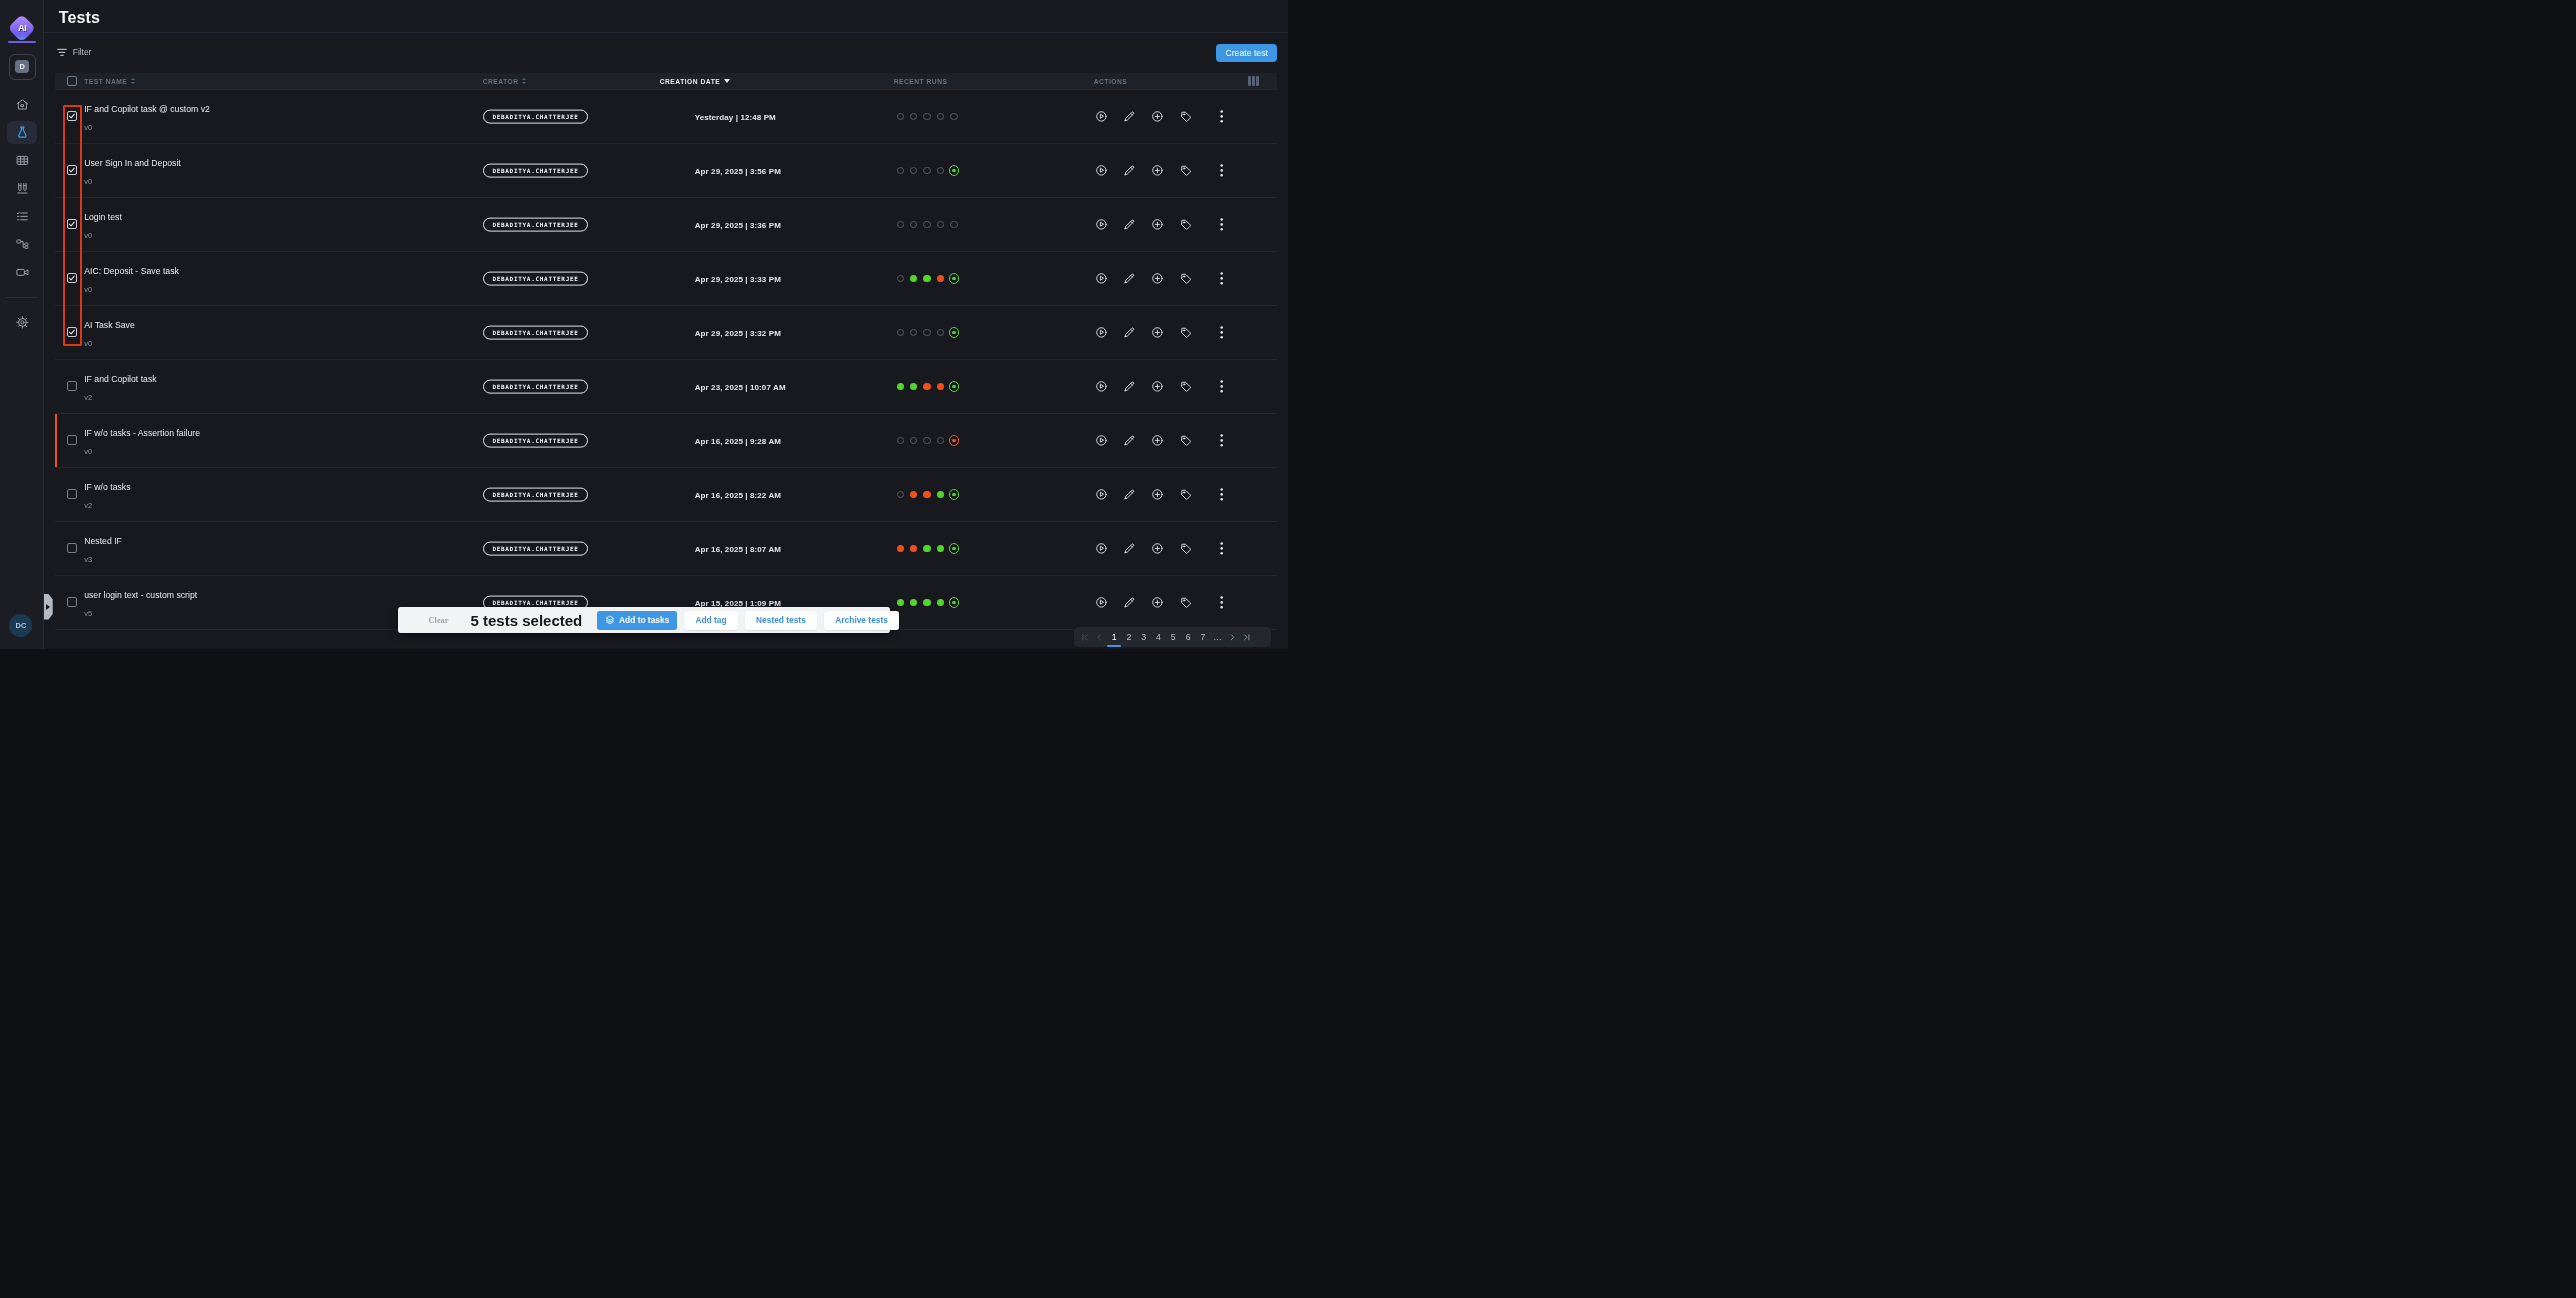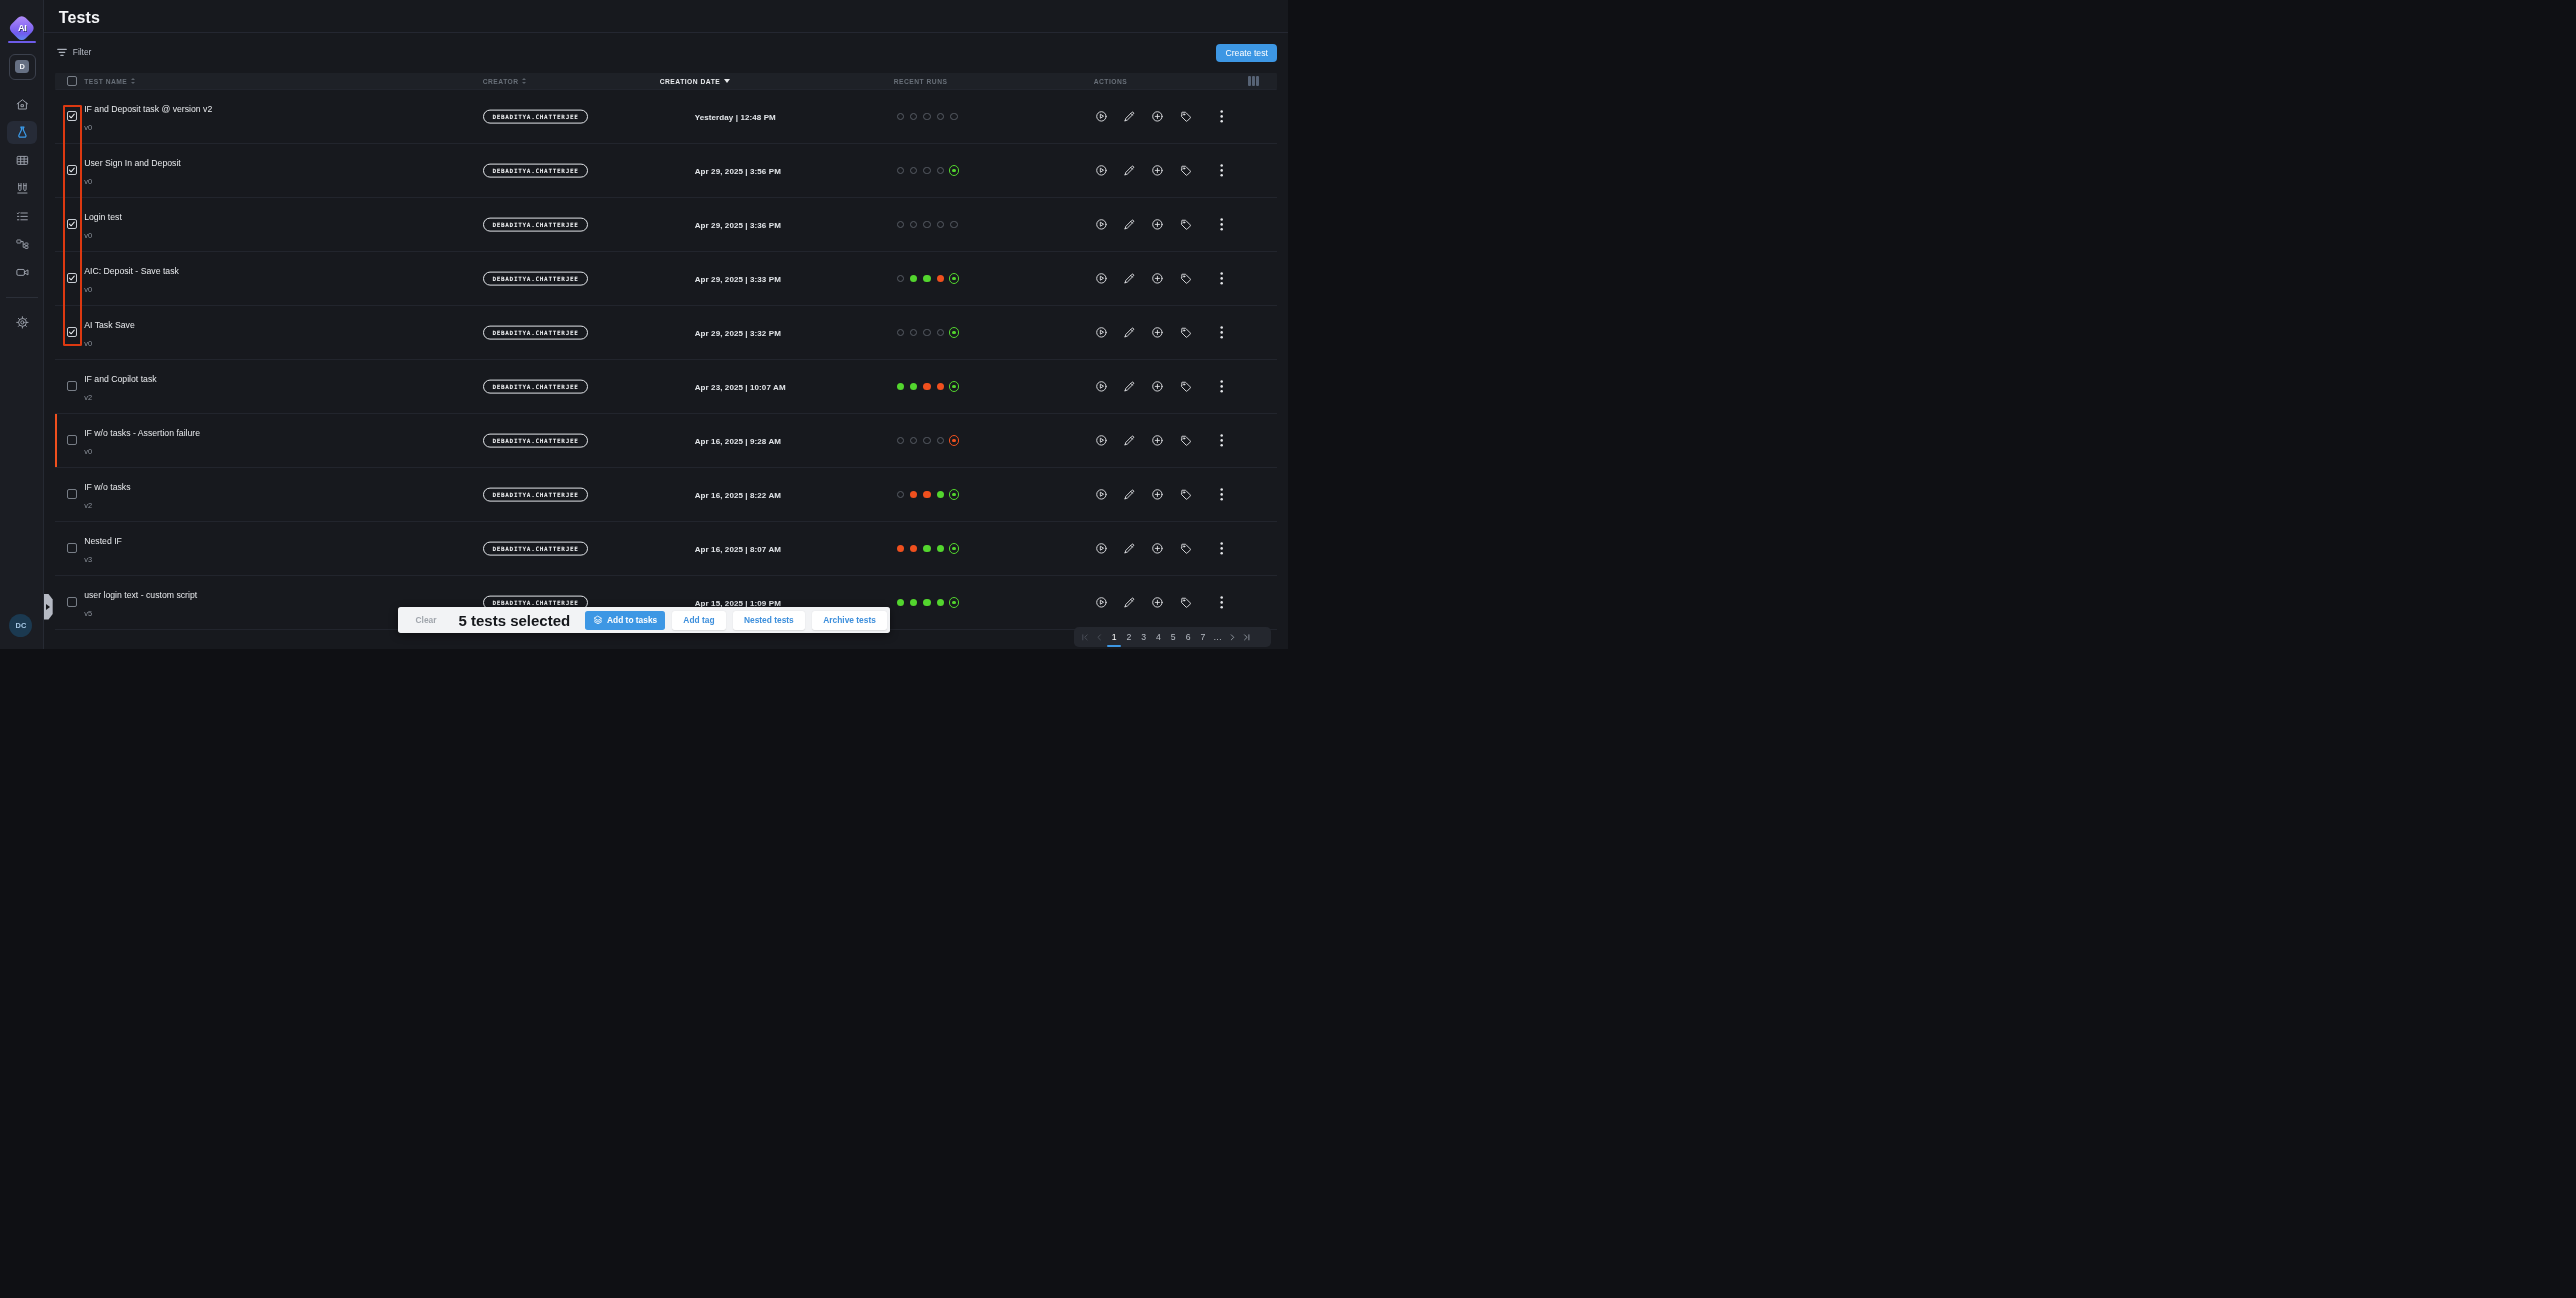--- a/index.html
+++ b/index.html
@@ -93,21 +93,21 @@
   .acts button:last-child { margin-left:8px; }
   .acts svg { width:12.8px; height:12.8px; }
   .acts .kebab svg { width:3.4px; height:12.8px; }
 
   
   .selection-rect { position:absolute; left:19px; top:105px; width:19px; height:241px; border:2.3px solid #dc3911; border-radius:1.3px; z-index:15; pointer-events:none; }
 
   
   .action-bar { position:absolute; left:354px; top:607px; width:492px; height:26px; background:#f2f3f5; border-radius:2.7px;
     box-shadow:0 2px 8px rgba(0,0,0,0.45); display:flex; align-items:center; padding:0 17.5px; z-index:30; }
-  .clear-btn { background:none; border:none; font-family:Liberation Sans, sans-serif; font-size:8.4px; font-weight:700; color:#a0a5ac; cursor:pointer; }
+  .clear-btn { background:none; border:none; font-family:Liberation Serif, serif; font-size:8.4px; font-weight:700; color:#a0a5ac; cursor:pointer;margin-left:13px; }
   .sel-count { margin-left:22px; font-size:15px; font-weight:700; color:#15171b; white-space:nowrap; }
   .bar-btn { height:19px; border:none; border-radius:2.7px; font-family:inherit; font-size:8.4px; font-weight:700; cursor:pointer;
     display:flex; align-items:center; white-space:nowrap; }
   .bar-btn.primary { margin-left:14.8px; padding:0 8px; background:#3d97e4; color:#ffffff; gap:4px; }
   .bar-btn.primary svg { width:10px; height:10px; }
   .bar-btn.white { padding:0 11.4px; background:#ffffff; color:#3d8fdc; box-shadow:0 0.7px 1.3px rgba(0,0,0,0.10); }
   .bar-btn.white + .bar-btn.white { margin-left:6.7px; }
   .bar-btn.white:first-of-type { margin-left:6.7px; }
   .bar-btn.primary + .bar-btn.white { margin-left:6.7px; }
 
@@ -260,21 +260,21 @@
           </button>
       </div>
       <div class="tbody" id="rows">
   <div class="trow">
     <span class="cb checked">
       <svg viewBox="0 0 13 13" fill="none" stroke="#e6e9ec" stroke-width="1.8" stroke-linecap="round" stroke-linejoin="round">
                 <path d="M2.5 7.2l3 3 5.5-6.5"></path>
               </svg>
     </span>
     <div class="name-wrap">
-      <div class="tname">IF and Deposit task @ version v2</div>
+      <div class="tname">IF and Copilot task @ custom v2</div>
       <div class="tver">v0</div>
     </div>
     <span class="badge">DEBADITYA.CHATTERJEE</span>
     <span class="tdate">Yesterday | 12:48 PM</span>
     <div class="runs">
               <span class="slot">
                 <span class="run-none"></span>
               </span>
               <span class="slot">
                 <span class="run-none"></span>

